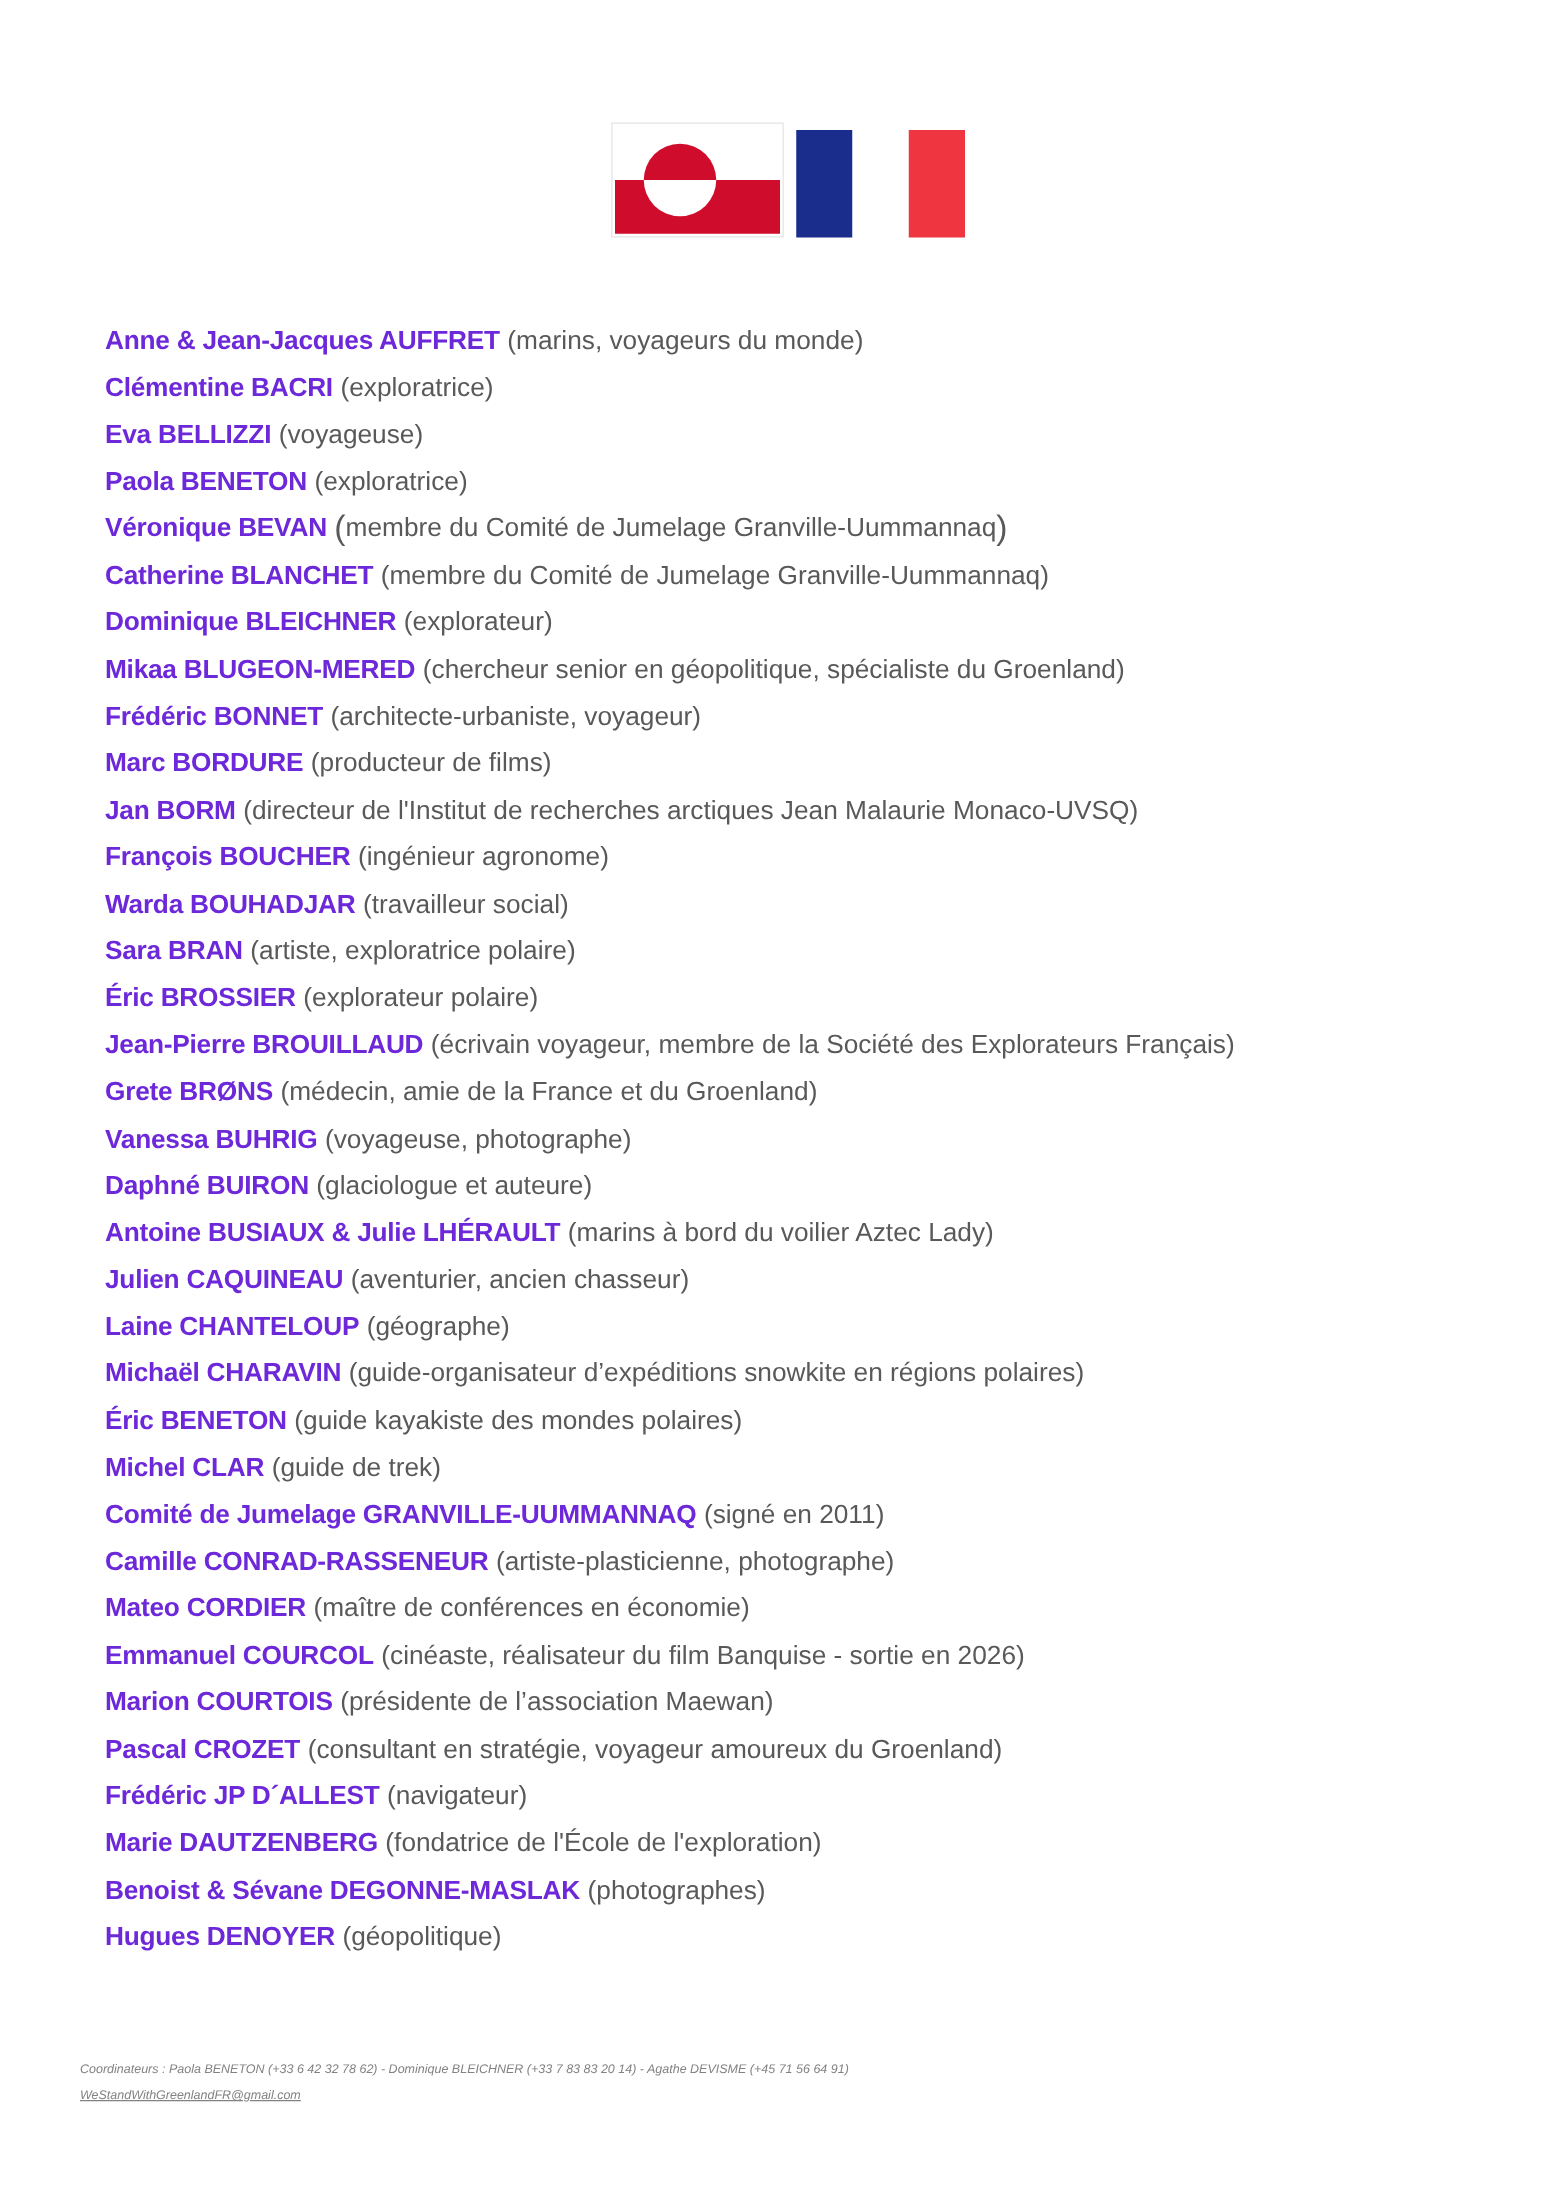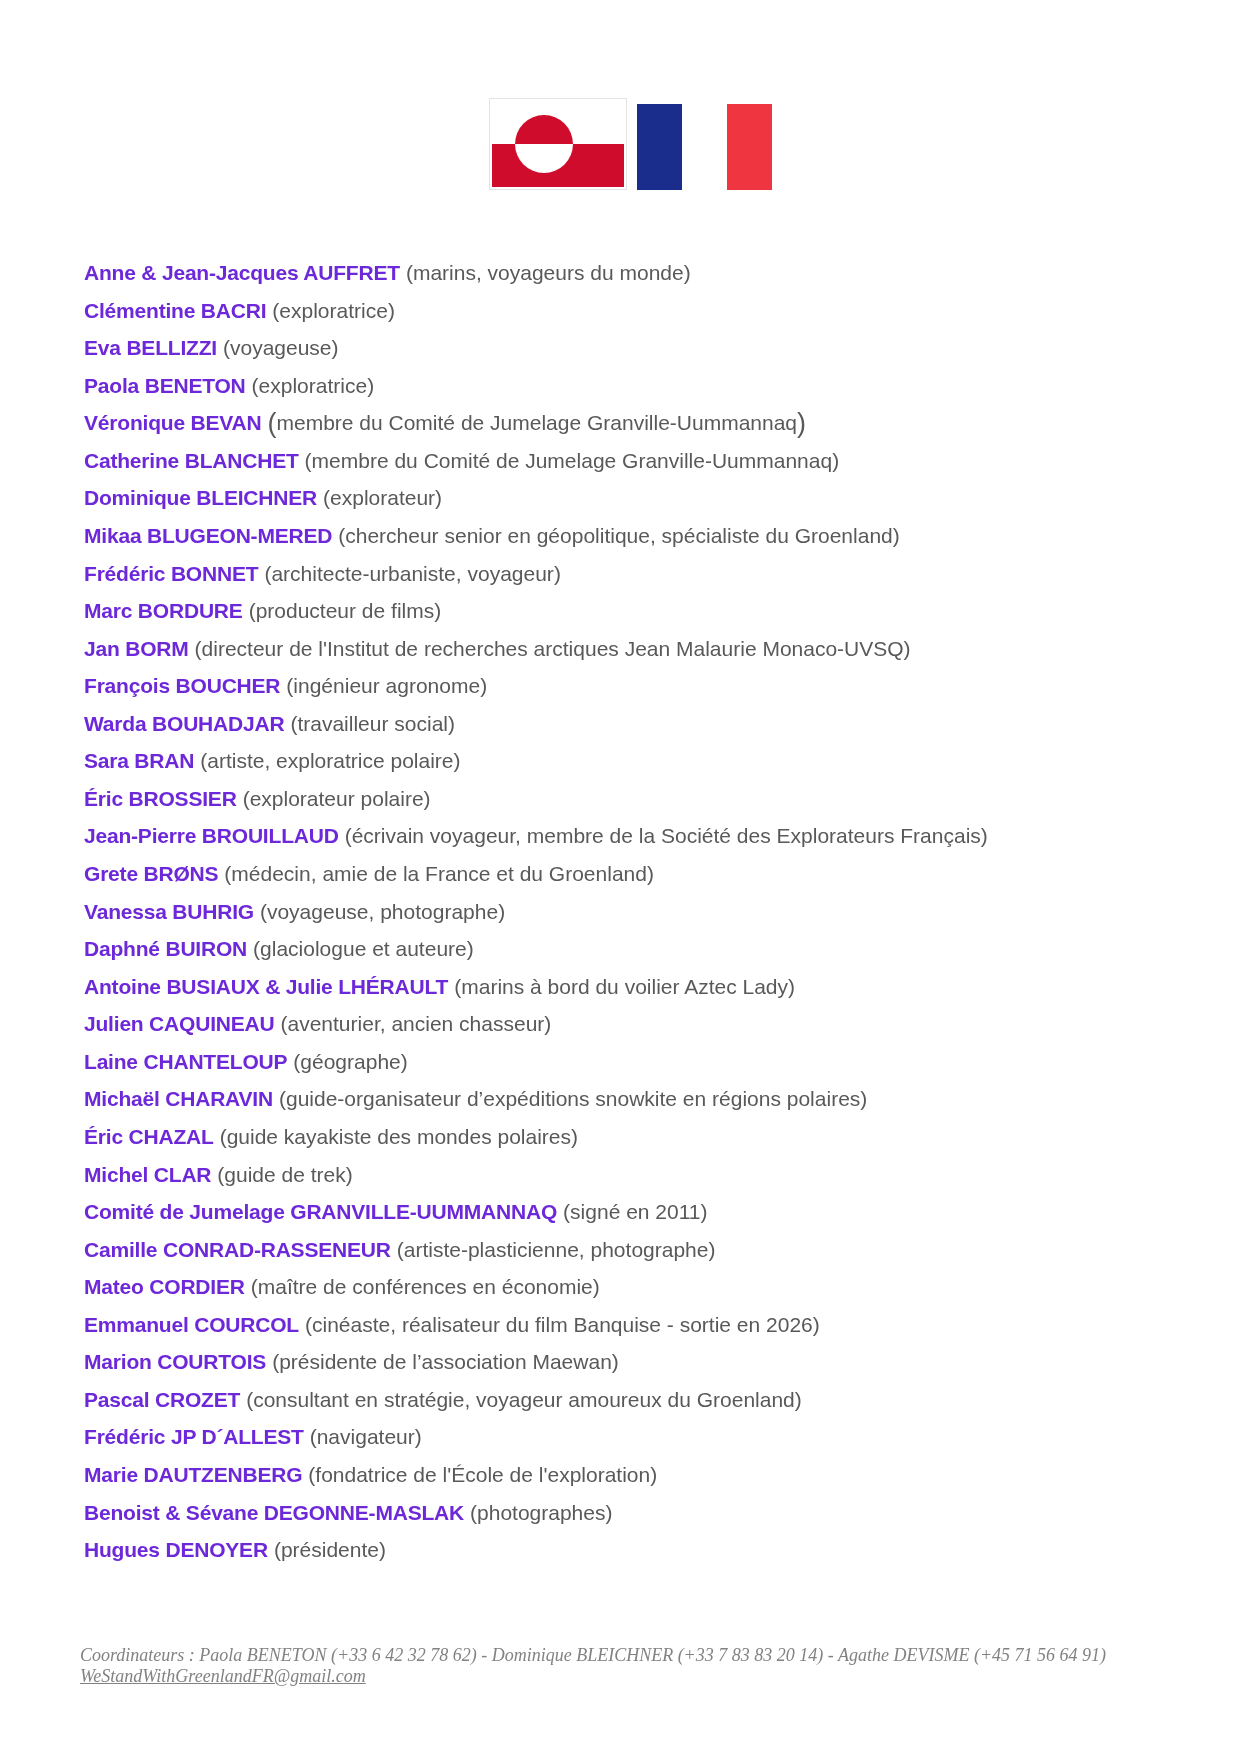--- a/index.html
+++ b/index.html
@@ -85,27 +85,26 @@
   }
   .paren { color: #595959; }
   .large-parens .paren {
     font-size: 27px;
     vertical-align: -2px;
   }
 
   
   .footer {
     position: absolute;
-    left: 80px;
+    left: 64px;
     top: 1645px;
     font-style: italic;
-    font-size: 18px;
+    font-size: 10px;
     line-height: 21px;
     color: #828282;
-    font-family: Liberation Serif, serif;
   }
   .footer a {
     color: #828282;
     text-decoration: underline;
     cursor: pointer;
     text-align: center;
   }
 </style>
 </head>
 <body>
@@ -187,21 +186,21 @@
     <li>
     <span class="person-name">Julien CAQUINEAU</span><span class="entry-desc"><span class="paren">(</span><span>aventurier, ancien chasseur</span><span class="paren">)</span></span>
   </li>
     <li>
     <span class="person-name">Laine CHANTELOUP</span><span class="entry-desc"><span class="paren">(</span><span>géographe</span><span class="paren">)</span></span>
   </li>
     <li>
     <span class="person-name">Michaël CHARAVIN</span><span class="entry-desc"><span class="paren">(</span><span>guide-organisateur d’expéditions snowkite en régions polaires</span><span class="paren">)</span></span>
   </li>
     <li>
-    <span class="person-name">Éric CHAZAL</span><span class="entry-desc"><span class="paren">(</span><span>guide kayakiste des mondes polaires</span><span class="paren">)</span></span>
+    <span class="person-name">Éric BENETON</span><span class="entry-desc"><span class="paren">(</span><span>guide kayakiste des mondes polaires</span><span class="paren">)</span></span>
   </li>
     <li>
     <span class="person-name">Michel CLAR</span><span class="entry-desc"><span class="paren">(</span><span>guide de trek</span><span class="paren">)</span></span>
   </li>
     <li>
     <span class="person-name">Comité de Jumelage GRANVILLE-UUMMANNAQ</span><span class="entry-desc"><span class="paren">(</span><span>signé en 2011</span><span class="paren">)</span></span>
   </li>
     <li>
     <span class="person-name">Camille CONRAD-RASSENEUR</span><span class="entry-desc"><span class="paren">(</span><span>artiste-plasticienne, photographe</span><span class="paren">)</span></span>
   </li>
@@ -220,20 +219,20 @@
     <li>
     <span class="person-name">Frédéric JP D´ALLEST</span><span class="entry-desc"><span class="paren">(</span><span>navigateur</span><span class="paren">)</span></span>
   </li>
     <li>
     <span class="person-name">Marie DAUTZENBERG</span><span class="entry-desc"><span class="paren">(</span><span>fondatrice de l'École de l'exploration</span><span class="paren">)</span></span>
   </li>
     <li>
     <span class="person-name">Benoist &amp; Sévane DEGONNE-MASLAK</span><span class="entry-desc"><span class="paren">(</span><span>photographes</span><span class="paren">)</span></span>
   </li>
     <li>
-    <span class="person-name">Hugues DENOYER</span><span class="entry-desc"><span class="paren">(</span><span>présidente</span><span class="paren">)</span></span>
+    <span class="person-name">Hugues DENOYER</span><span class="entry-desc"><span class="paren">(</span><span>géopolitique</span><span class="paren">)</span></span>
   </li>
   </ul>
 
 <div class="footer">
   <div>Coordinateurs : Paola BENETON (+33 6 42 32 78 62) - Dominique BLEICHNER (+33 7 83 83 20 14) - Agathe DEVISME (+45 71 56 64 91)</div>
   <div><a>WeStandWithGreenlandFR@gmail.com</a></div>
 </div>
 
 </body></html>

